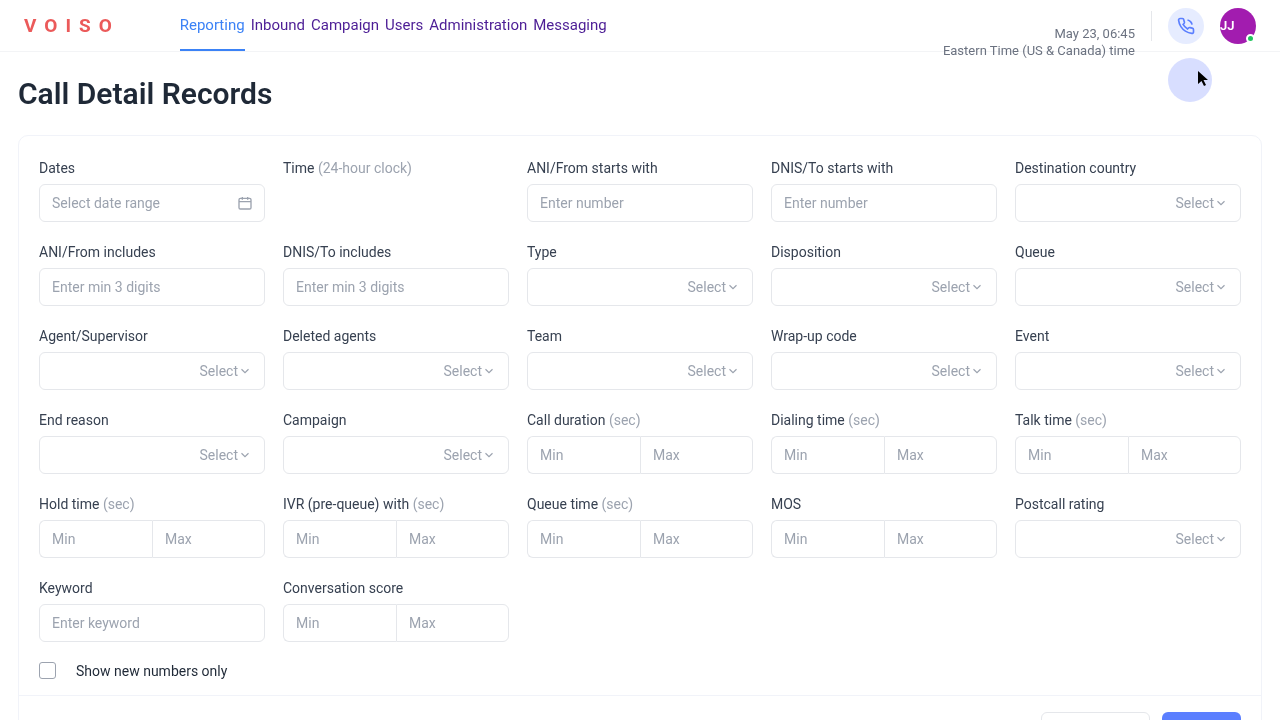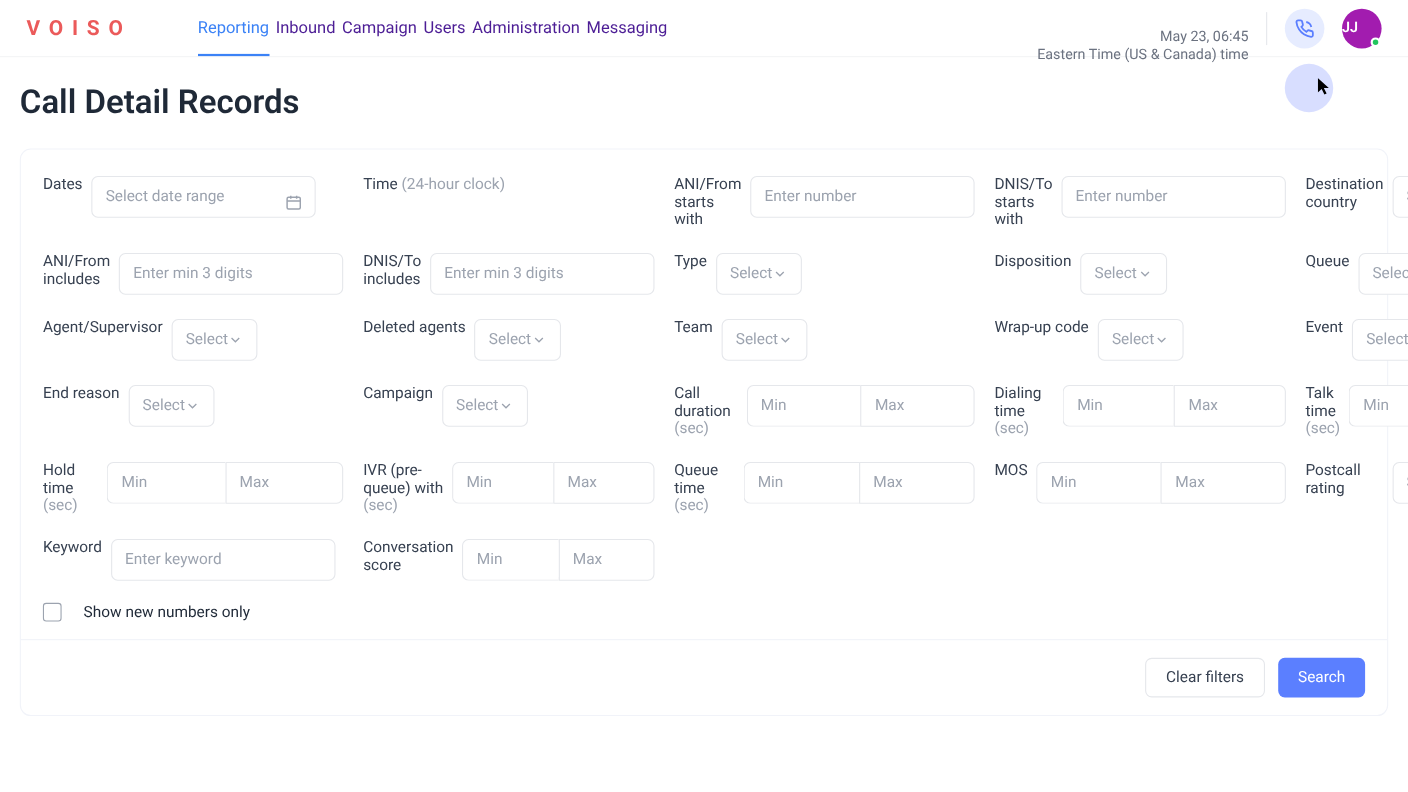--- a/index.html
+++ b/index.html
@@ -18,21 +18,21 @@
 .avatar { width: 36px; height: 36px; border-radius: 50%; background: #a21caf; color: white; display: flex; align-items: center; justify-content: flex-start; font-size: 13px; font-weight: 600; position: relative; }
 .avatar-dot { position: absolute; bottom: 1px; right: 1px; width: 9px; height: 9px; border-radius: 50%; background: #22c55e; border: 2px solid #fff; }
 
 
 .page { padding: 24px 18px; }
 .page-title { font-size: 30px; font-weight: 600; color: #1f2937; margin-bottom: 24px; }
 
 
 .filters { border: 1px solid #f1f3f9; border-radius: 10px; padding: 24px 20px 16px; background: #fff; }
 .filter-grid { display: grid; grid-template-columns: repeat(5, 1fr); gap: 22px 18px; margin-bottom: 20px; }
-.filter { display: flex; flex-direction: row; gap: 8px; }
+.filter { display: flex; flex-direction: column; gap: 8px; }
 .filter-label { font-size: 14px; color: #374151; }
 .filter-label .hint { color: #9ca3af; }
 .input, .select, .range-input { height: 38px; border: 1px solid #e5e7eb; border-radius: 6px; background: #fff; font-size: 14px; color: #374151; padding: 0 12px; }
 .input::placeholder, .range-input::placeholder { color: #9ca3af; }
 .input-wrap { position: relative; }
 .input-wrap .trailing-icon { position: absolute; right: 12px; top: 50%; transform: translateY(-50%); color: #9ca3af; }
 .select { display: flex; align-items: center; justify-content: flex-end; color: #9ca3af; cursor: pointer; }
 .select .chev { color: #9ca3af; }
 .range { display: flex; }
 .range-input { width: 50%; border-radius: 0; }

